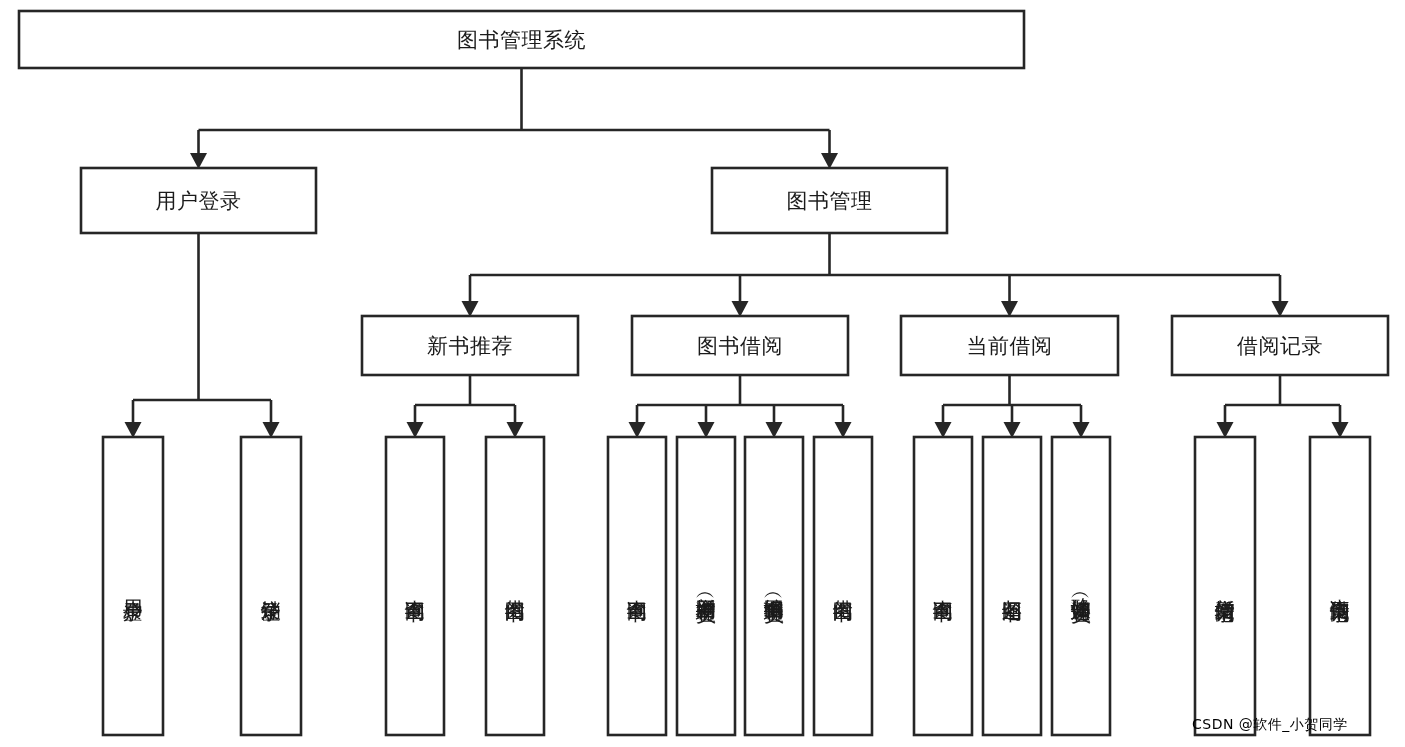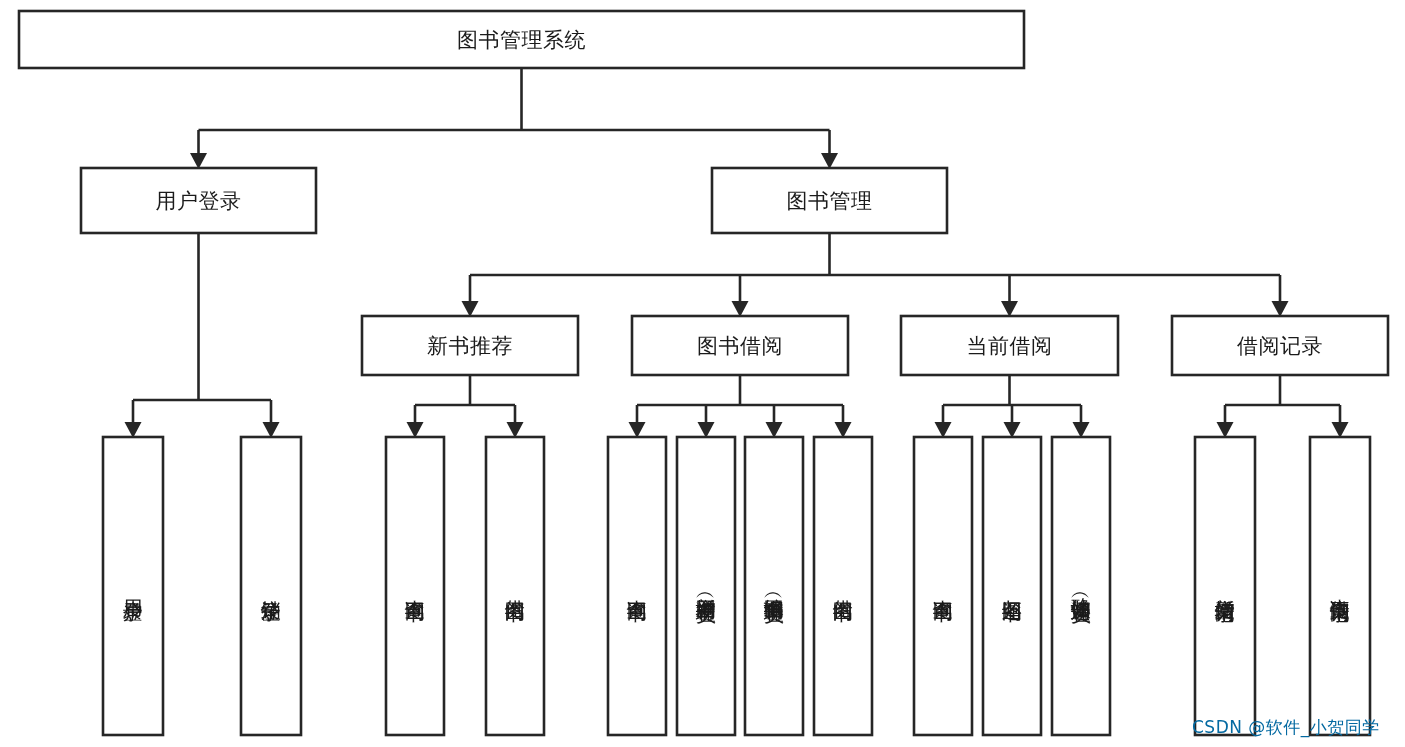--- a/index.html
+++ b/index.html
@@ -62,22 +62,22 @@
     line-height: 1.03;
     writing-mode: vertical-rl;
     text-orientation: upright;
     letter-spacing: 1px;
     white-space: nowrap;
     pointer-events: none;
   }
   .watermark {
     position: absolute;
     font-family: "DejaVu Sans", "Liberation Sans", sans-serif;
-    font-size: 17px;
-    color: #0369a1;
+    font-size: 14px;
+    color: #000000;
     white-space: nowrap;
     letter-spacing: 0.5px;
   }
 </style>
 </head>
 <body>
 
 <div id="diagram-root">
   <svg class="diagram-canvas" viewBox="0 0 1405 747" xmlns="http://www.w3.org/2000/svg">
     <g id="edge-layer">

